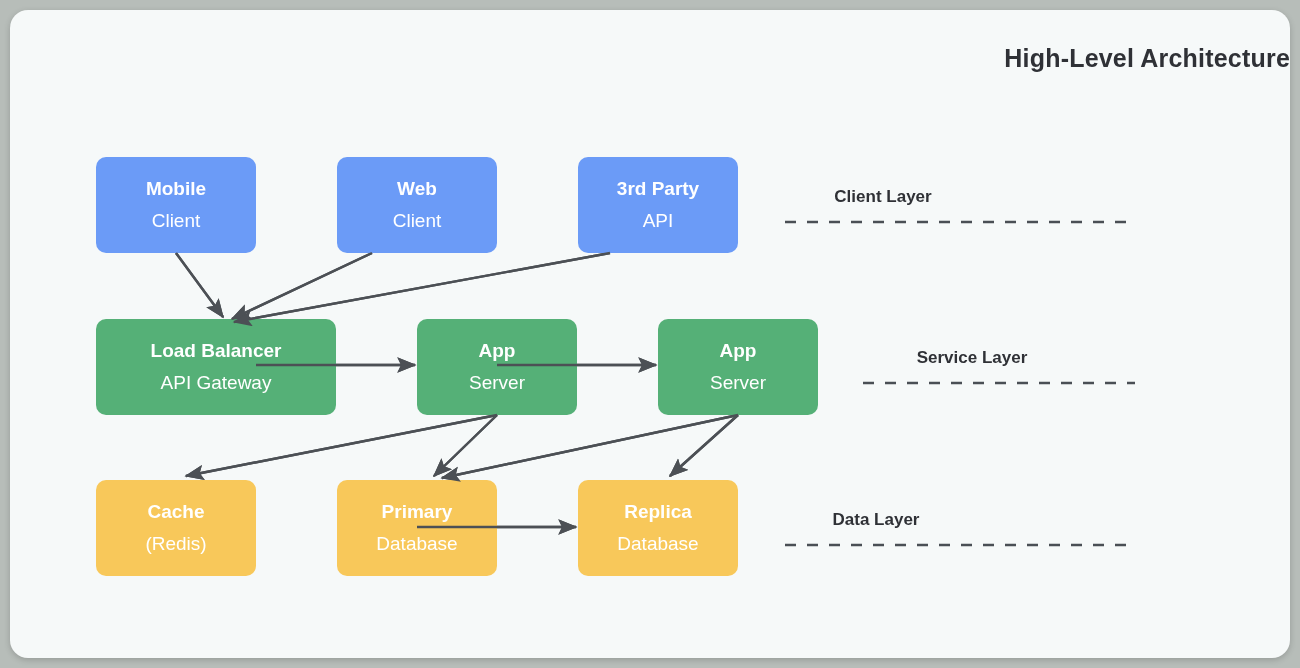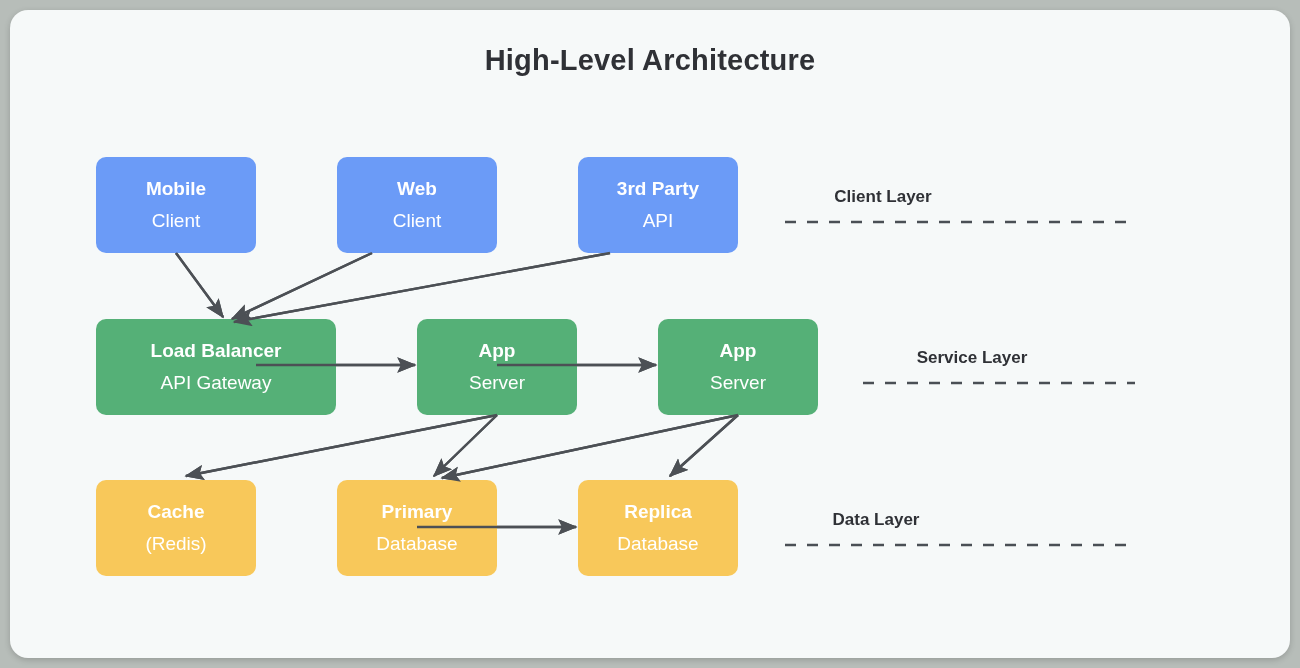--- a/index.html
+++ b/index.html
@@ -23,23 +23,23 @@
     background: #f6f9f9;
     border-radius: 18px;
     box-shadow: 0 2px 6px rgba(0,0,0,0.18);
     overflow: hidden;
   }
   #diagram-title {
     position: absolute;
     left: 0;
     top: 0;
     width: 1280px;
-    text-align: center;
+    text-align: right;
     margin-top: 34px;
-    font-size: 29px;
+    font-size: 25px;
     font-weight: bold;
     color: #2f3136;
     letter-spacing: 0.2px;
   }
   #diagram-svg {
     position: absolute;
     left: 0;
     top: 0;
     width: 1280px;
     height: 648px;

